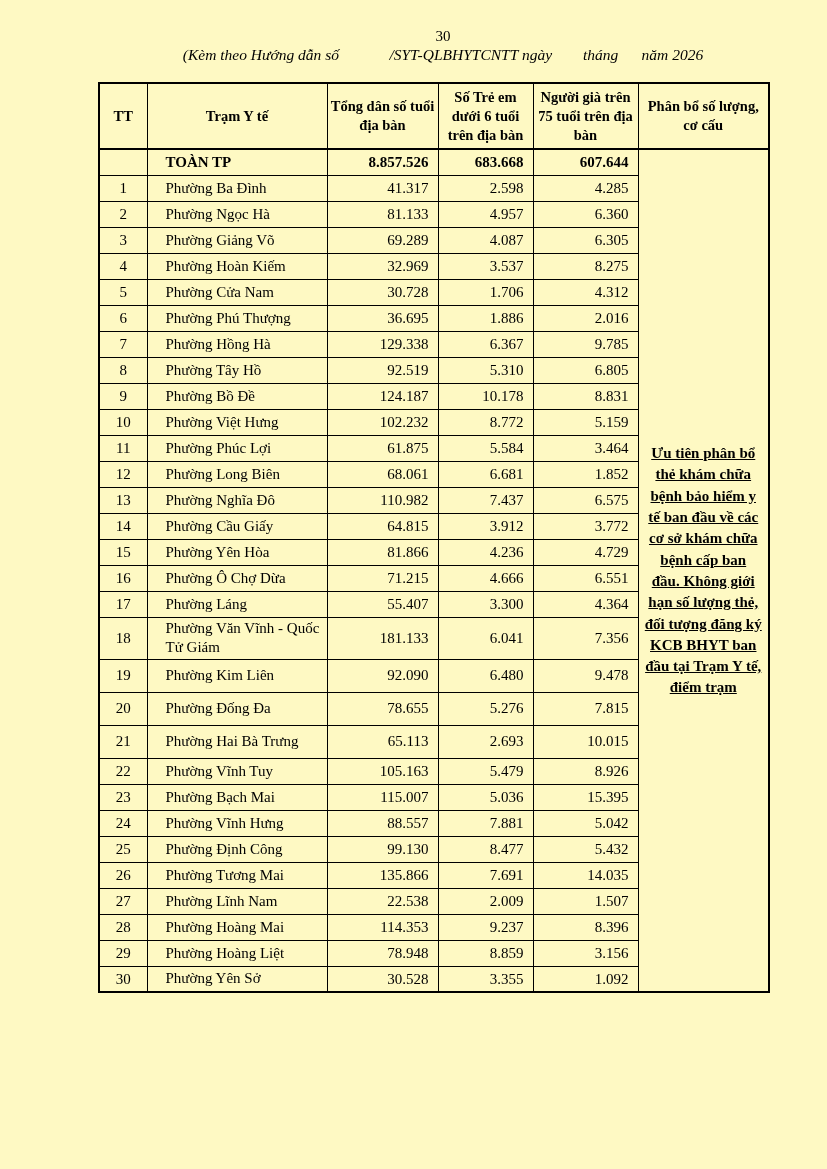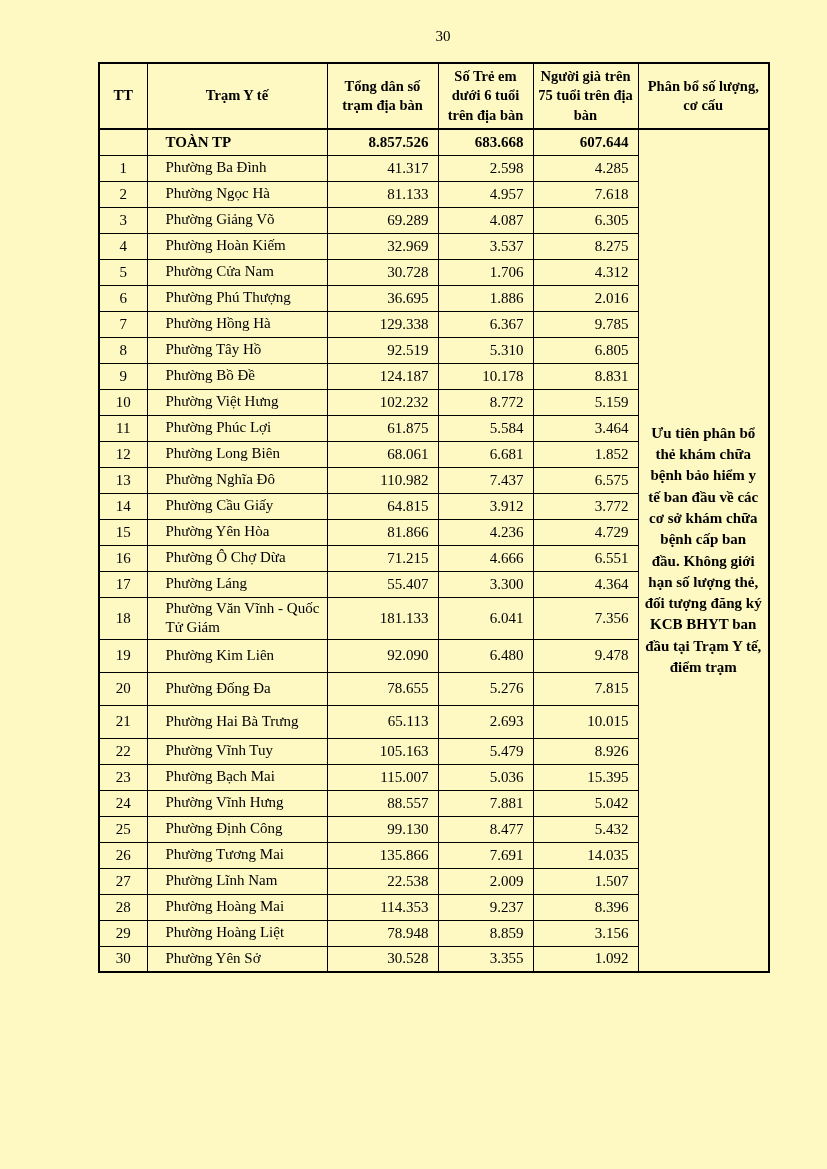--- a/index.html
+++ b/index.html
@@ -33,45 +33,46 @@
   td.c-tt   { text-align: center; }
   td.c-name { text-align: left; padding-left: 18px; padding-right: 4px; line-height: 1.3; }
   td.c-num  { text-align: right; padding-right: 9px; }
   
   #table-body tr:nth-child(20),
   #table-body tr:nth-child(21),
   #table-body tr:nth-child(22) { height: 33px; }
   td.c-note {
     text-align: center; vertical-align: top;
     padding: 84px 6px 0 6px;
-    font-size: 14.5px; line-height: 1.42; font-weight: normal;
+    font-size: 14.5px; line-height: 1.42; font-weight: normal; text-decoration: underline;
   }
 </style>
 </head>
 <body>
 
 <div class="page">
   <div class="header-block">
     <div class="page-number">30</div>
+    <div class="doc-subtitle">(Kèm theo Hướng dẫn số             /SYT-QLBHYTCNTT ngày        tháng      năm 2026</div>
   </div>
 
   <table class="data-table">
     <colgroup>
       <col style="width:48px">
       <col style="width:180px">
       <col style="width:111px">
       <col style="width:95px">
       <col style="width:105px">
       <col style="width:131px">
     </colgroup>
     <thead>
       <tr>
         <th>TT</th>
         <th>Trạm Y tế</th>
-        <th>Tổng dân số trạm địa bàn</th>
+        <th>Tổng dân số tuổi địa bàn</th>
         <th>Số Trẻ em dưới 6 tuổi trên địa bàn</th>
         <th>Người già trên 75 tuổi trên địa bàn</th>
         <th>Phân bổ số lượng, cơ cấu</th>
       </tr>
     </thead>
     <tbody id="table-body">
 
     <tr class="row-total">
           <td class="c-tt"></td>
           <td class="c-name">TOÀN TP</td>
@@ -85,21 +86,21 @@
           <td class="c-name">Phường Ba Đình</td>
           <td class="c-num">41.317</td>
           <td class="c-num">2.598</td>
           <td class="c-num">4.285</td>
         </tr>
         <tr>
           <td class="c-tt">2</td>
           <td class="c-name">Phường Ngọc Hà</td>
           <td class="c-num">81.133</td>
           <td class="c-num">4.957</td>
-          <td class="c-num">7.618</td>
+          <td class="c-num">6.360</td>
         </tr>
         <tr>
           <td class="c-tt">3</td>
           <td class="c-name">Phường Giảng Võ</td>
           <td class="c-num">69.289</td>
           <td class="c-num">4.087</td>
           <td class="c-num">6.305</td>
         </tr>
         <tr>
           <td class="c-tt">4</td>

